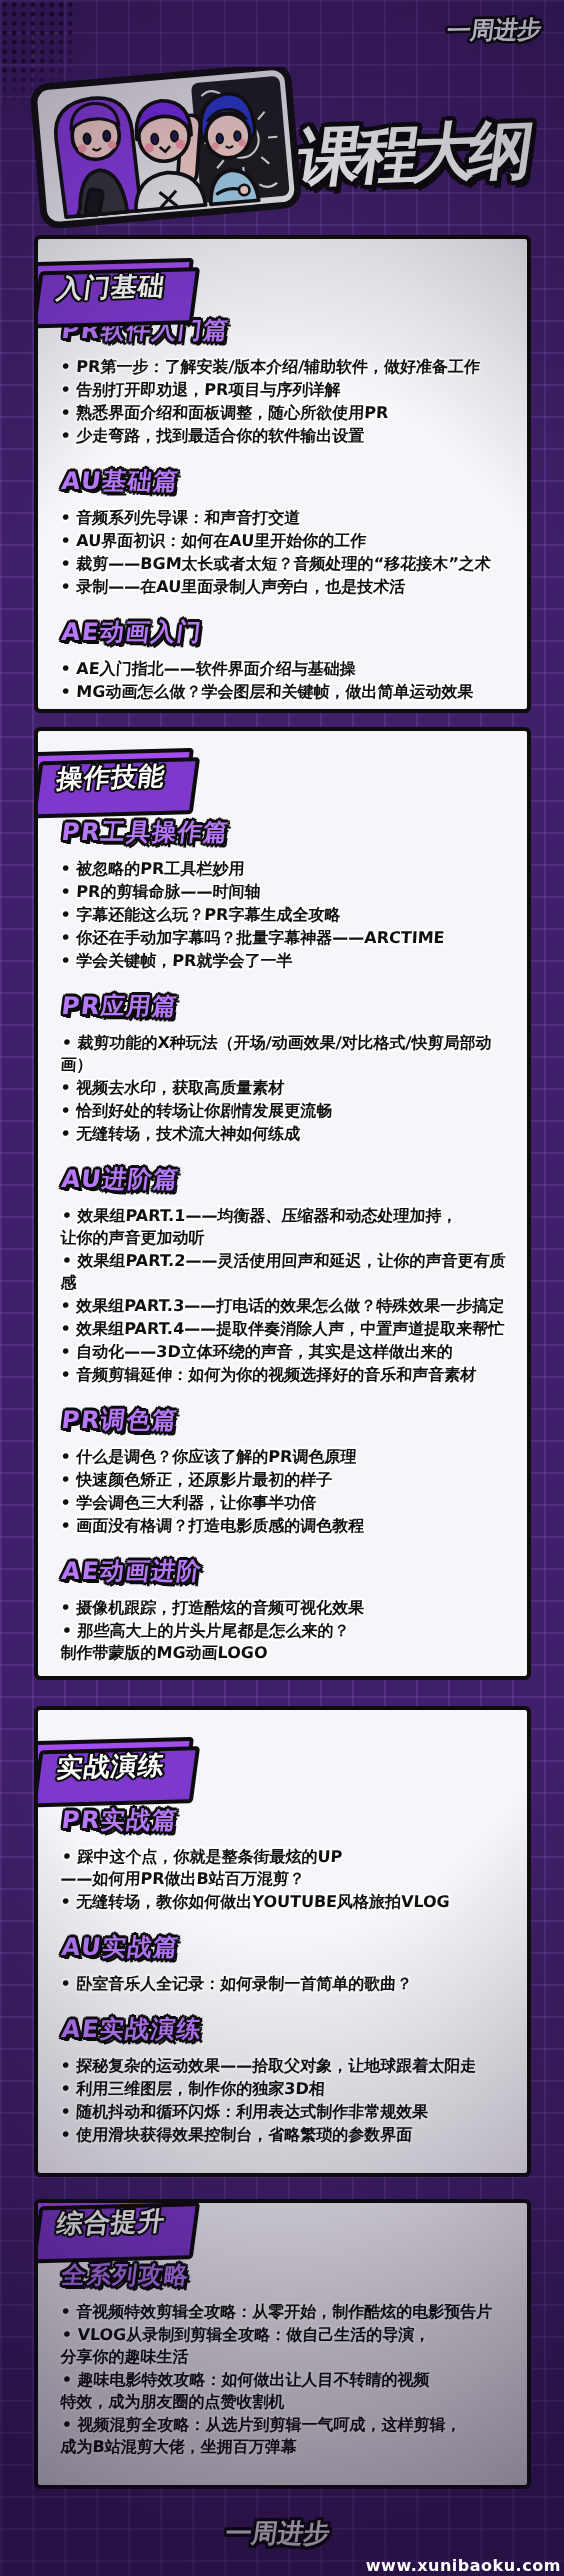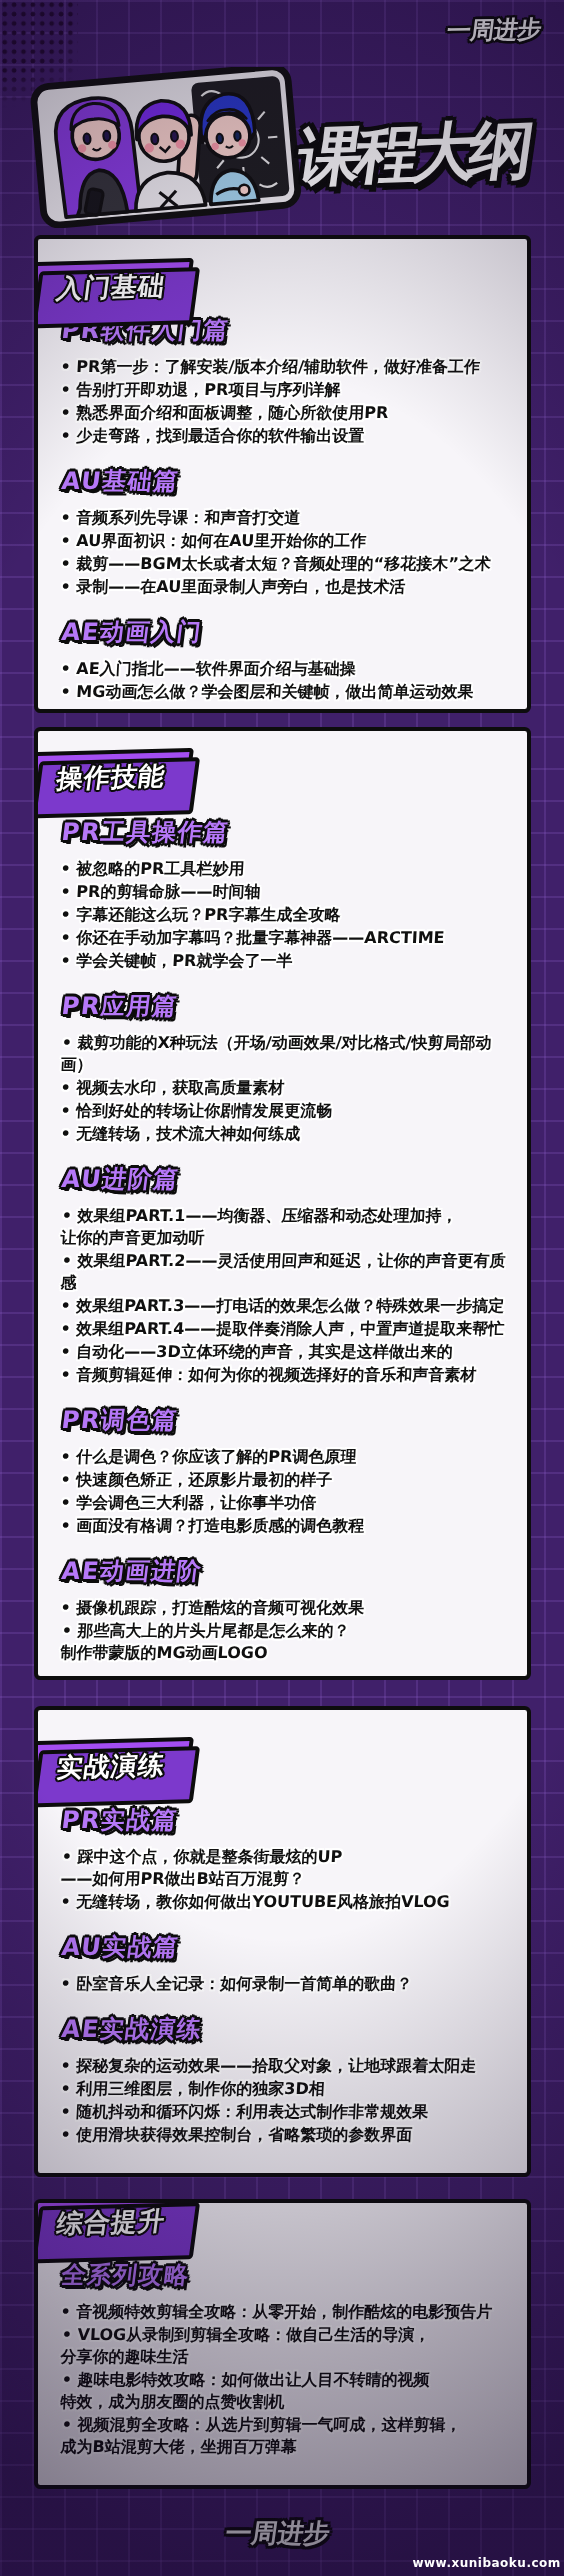--- a/index.html
+++ b/index.html
@@ -121,21 +121,21 @@
   .footer-brand{
     position:absolute;left:50%;top:2516px;transform:translateX(-55%) skewX(-8deg);z-index:10;
     font-size:26px;font-weight:900;letter-spacing:0;
     color:#fff;
     text-shadow:
       -2.6px -2.6px 0 #0c0c0c, 2.6px -2.6px 0 #0c0c0c, -2.6px 2.6px 0 #0c0c0c, 2.6px 2.6px 0 #0c0c0c,
       -3.1px 0 0 #0c0c0c, 3.1px 0 0 #0c0c0c, 0 -3.1px 0 #0c0c0c, 0 3.1px 0 #0c0c0c;
   }
   .watermark{
     position:absolute;right:4.2px;top:2556px;z-index:50;
-    font-size:12px;font-weight:900;color:#fff;letter-spacing:0.5px;
+    font-size:16px;font-weight:900;color:#fff;letter-spacing:0.5px;
   }
 </style>
 </head>
 <body>
 
 <div class="halftone"></div>
 
 <div class="brand-top stroke-black">一周进步</div>
 
 <svg class="hero-illustration" width="272" height="161" viewBox="0 0 520 308">

